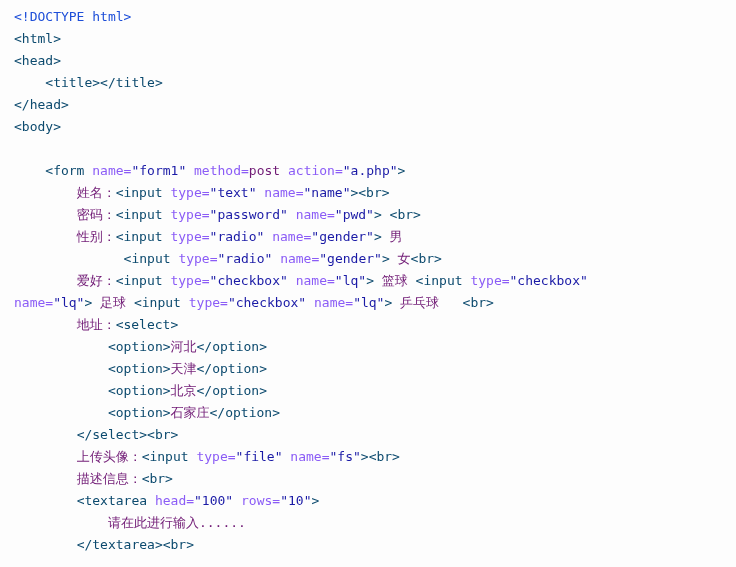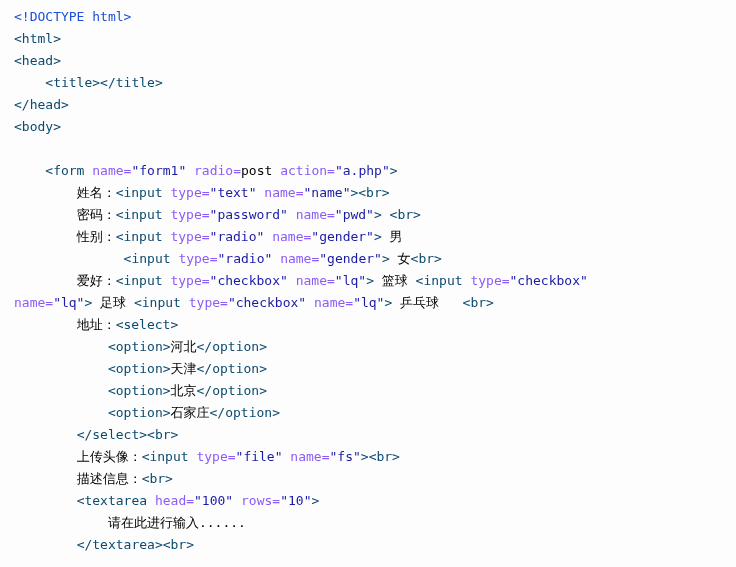--- a/index.html
+++ b/index.html
@@ -10,34 +10,34 @@
     font-size: 13px;
     line-height: 22px;
     color: #545454;
   }
   .code {
     white-space: pre;
   }
   .tag  { color: #0c4a6e; }   
   .attr { color: #8b5cf6; }   
   .str  { color: #1a1aa6; }   
-  .txt  { color: #000000; }   
+  .txt  { color: #701a75; }   
   .doctype { color: #1d4ed8; } 
 </style>
 </head>
 <body>
 
 <div class="code"><span class="doctype">&lt;!DOCTYPE html&gt;</span>
 <span class="tag">&lt;html&gt;</span>
 <span class="tag">&lt;head&gt;</span>
     <span class="tag">&lt;title&gt;</span><span class="tag">&lt;/title&gt;</span>
 <span class="tag">&lt;/head&gt;</span>
 <span class="tag">&lt;body&gt;</span>
 
-    <span class="tag">&lt;form</span> <span class="attr">name=</span><span class="str">"form1"</span> <span class="attr">radio=</span><span class="txt">post</span> <span class="attr">action=</span><span class="str">"a.php"</span><span class="tag">&gt;</span>
+    <span class="tag">&lt;form</span> <span class="attr">name=</span><span class="str">"form1"</span> <span class="attr">method=</span><span class="txt">post</span> <span class="attr">action=</span><span class="str">"a.php"</span><span class="tag">&gt;</span>
         <span class="txt">姓名：</span><span class="tag">&lt;input</span> <span class="attr">type=</span><span class="str">"text"</span> <span class="attr">name=</span><span class="str">"name"</span><span class="tag">&gt;</span><span class="tag">&lt;br&gt;</span>
         <span class="txt">密码：</span><span class="tag">&lt;input</span> <span class="attr">type=</span><span class="str">"password"</span> <span class="attr">name=</span><span class="str">"pwd"</span><span class="tag">&gt;</span> <span class="tag">&lt;br&gt;</span>
         <span class="txt">性别：</span><span class="tag">&lt;input</span> <span class="attr">type=</span><span class="str">"radio"</span> <span class="attr">name=</span><span class="str">"gender"</span><span class="tag">&gt;</span><span class="txt"> 男</span>
               <span class="tag">&lt;input</span> <span class="attr">type=</span><span class="str">"radio"</span> <span class="attr">name=</span><span class="str">"gender"</span><span class="tag">&gt;</span><span class="txt"> 女</span><span class="tag">&lt;br&gt;</span>
         <span class="txt">爱好：</span><span class="tag">&lt;input</span> <span class="attr">type=</span><span class="str">"checkbox"</span> <span class="attr">name=</span><span class="str">"lq"</span><span class="tag">&gt;</span><span class="txt"> 篮球 </span><span class="tag">&lt;input</span> <span class="attr">type=</span><span class="str">"checkbox"</span>
 <span class="attr">name=</span><span class="str">"lq"</span><span class="tag">&gt;</span><span class="txt"> 足球 </span><span class="tag">&lt;input</span> <span class="attr">type=</span><span class="str">"checkbox"</span> <span class="attr">name=</span><span class="str">"lq"</span><span class="tag">&gt;</span><span class="txt"> 乒乓球   </span><span class="tag">&lt;br&gt;</span>
         <span class="txt">地址：</span><span class="tag">&lt;select&gt;</span>
             <span class="tag">&lt;option&gt;</span><span class="txt">河北</span><span class="tag">&lt;/option&gt;</span>
             <span class="tag">&lt;option&gt;</span><span class="txt">天津</span><span class="tag">&lt;/option&gt;</span>
             <span class="tag">&lt;option&gt;</span><span class="txt">北京</span><span class="tag">&lt;/option&gt;</span>

